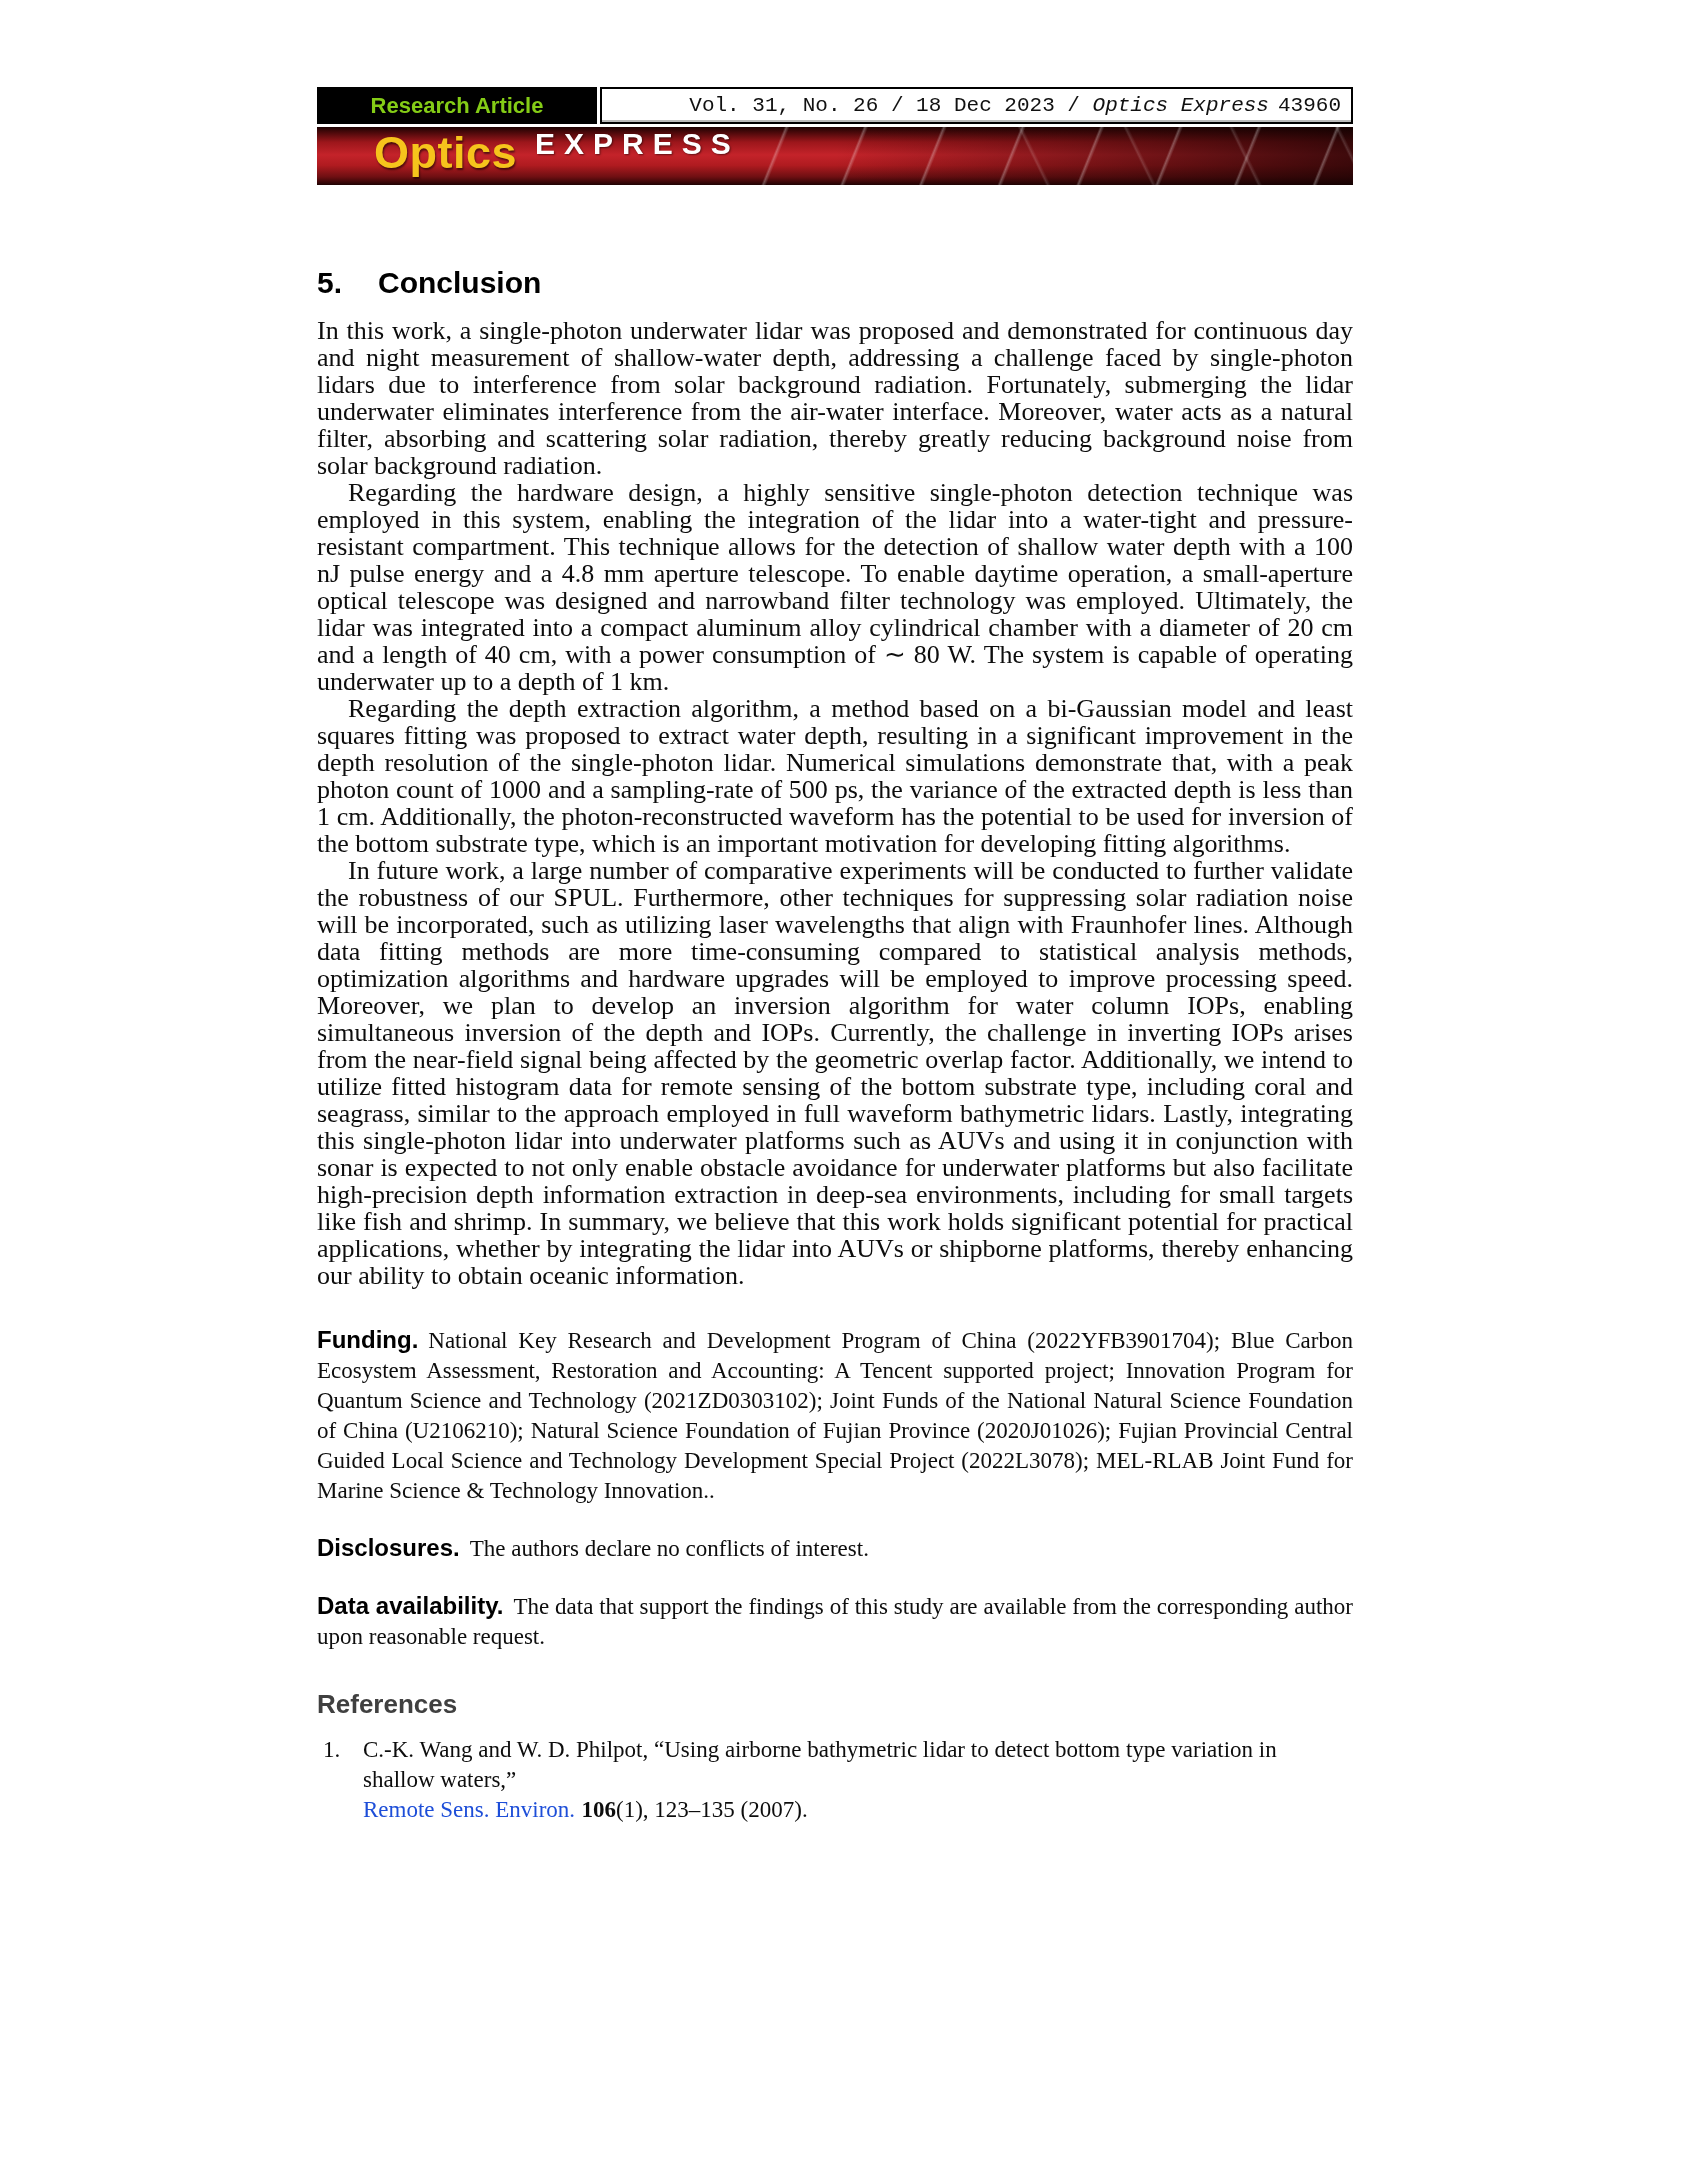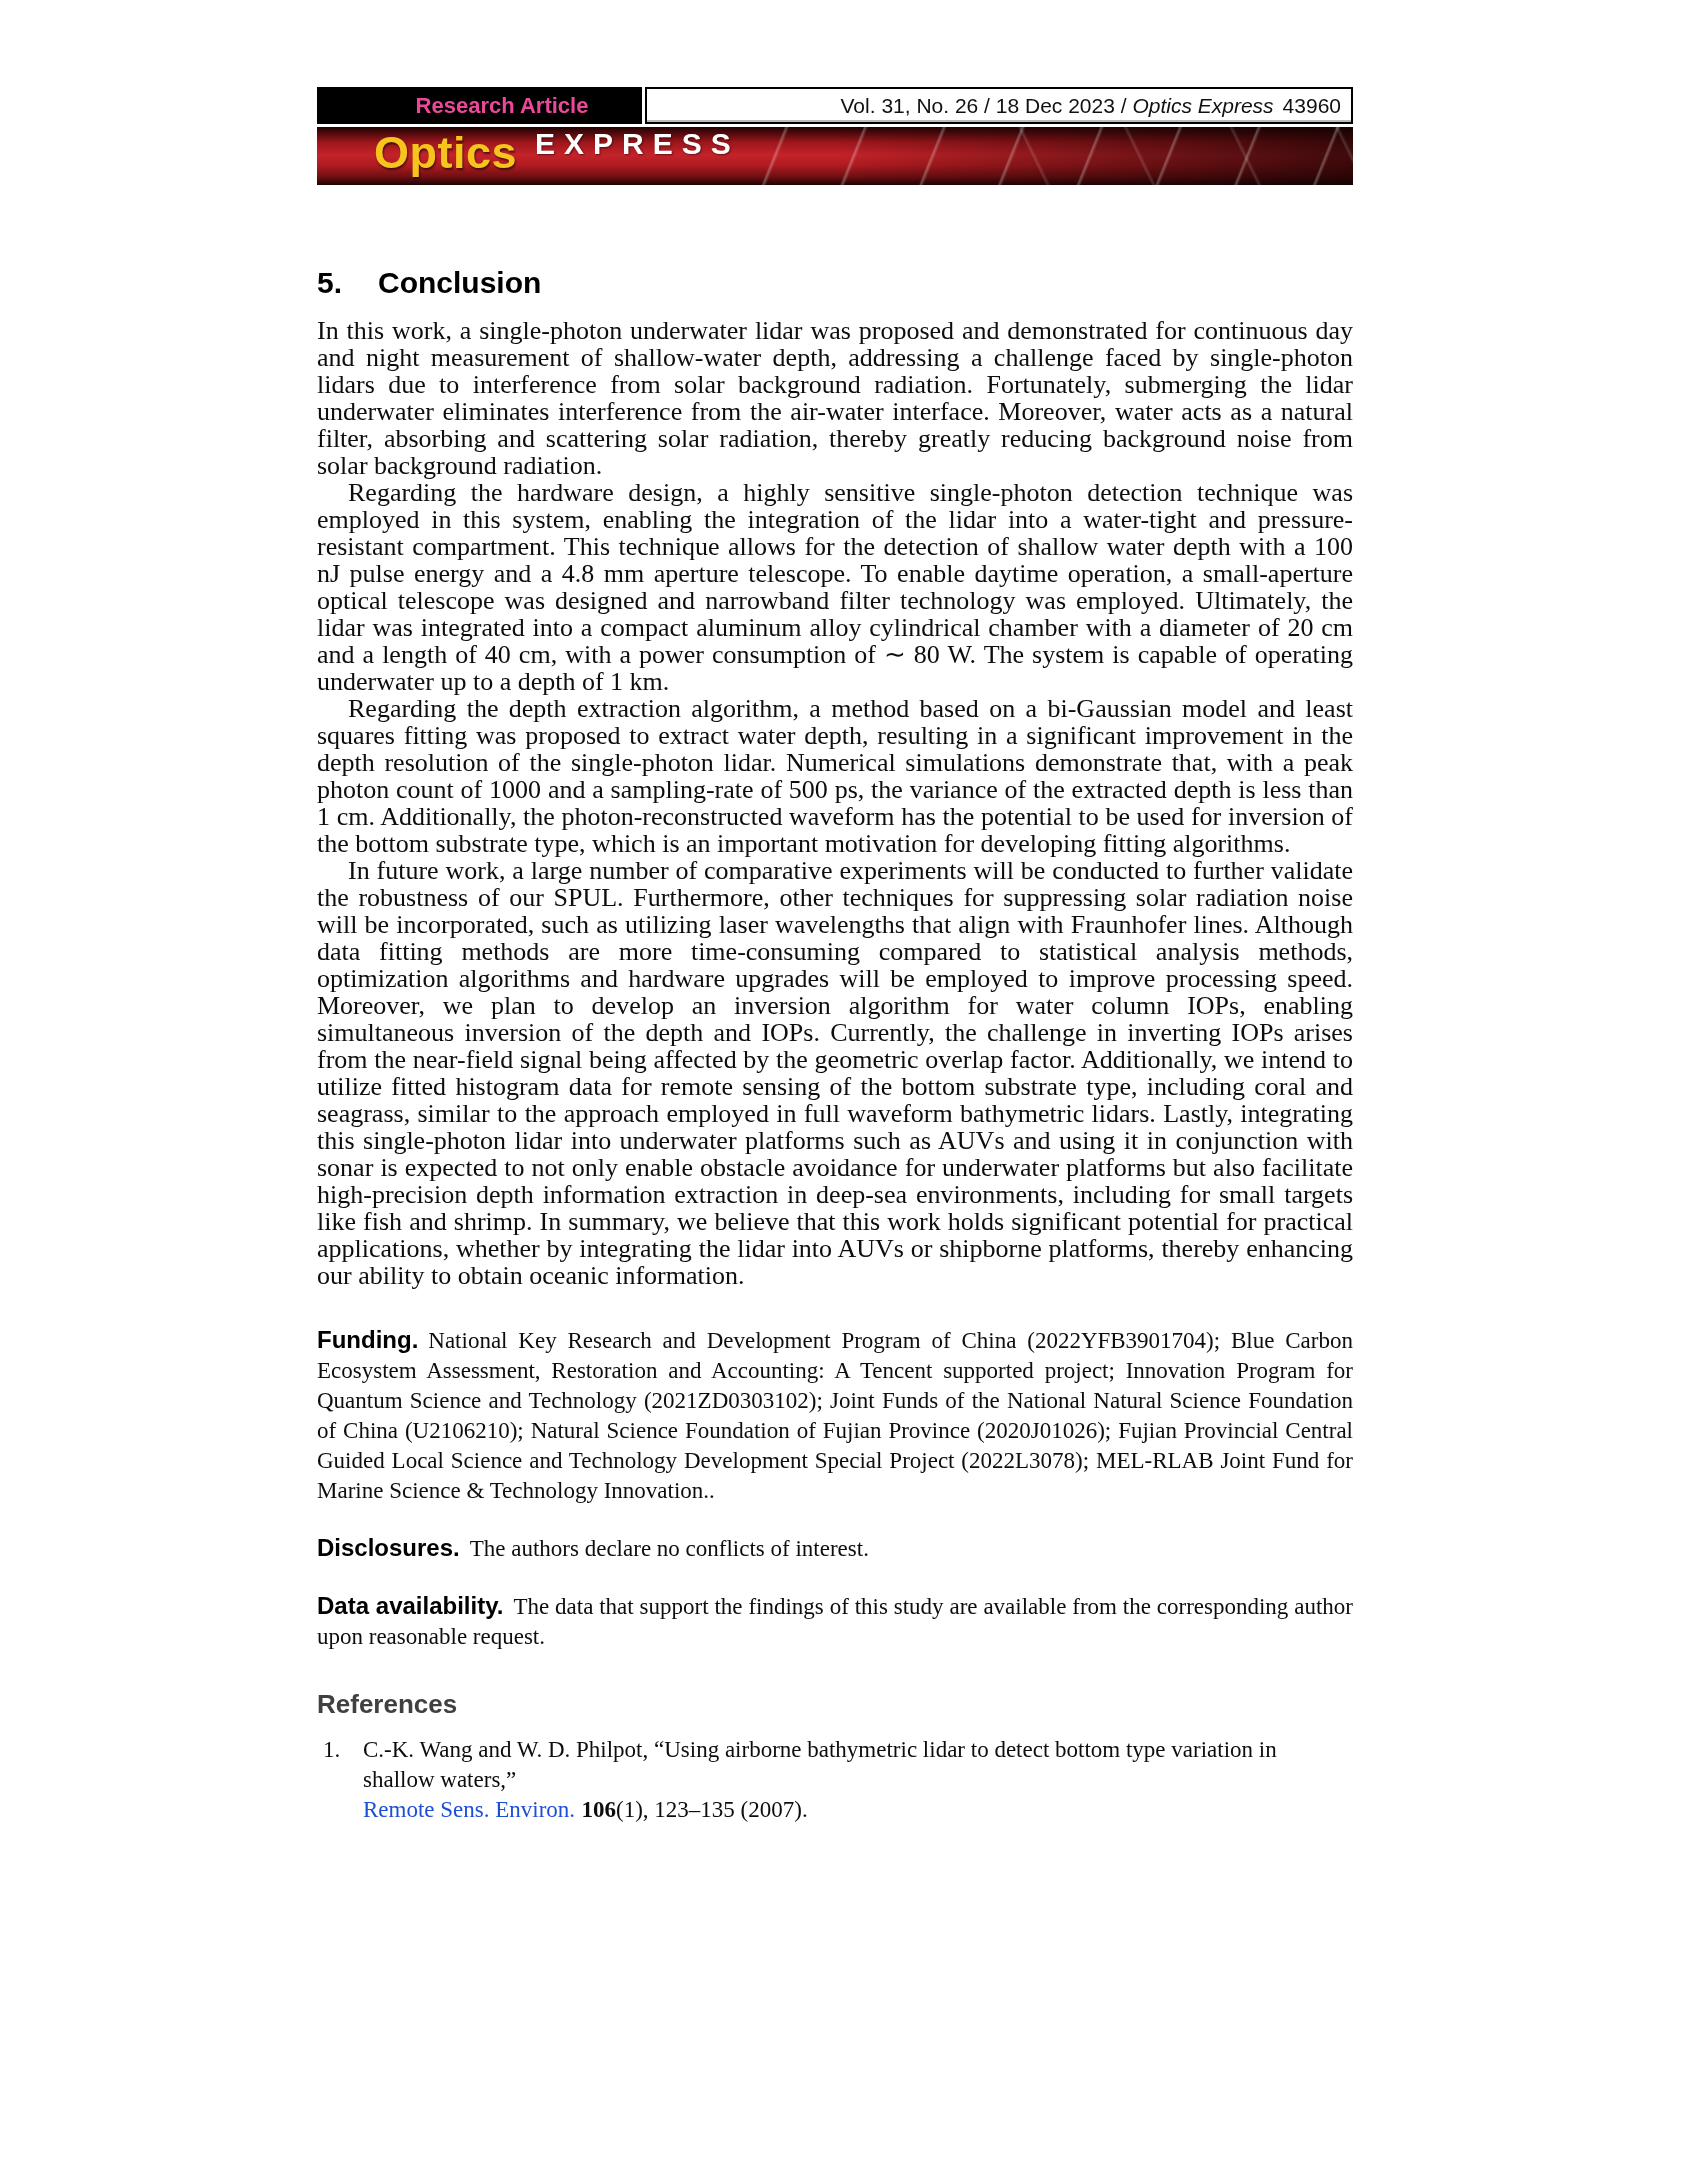--- a/index.html
+++ b/index.html
@@ -2,25 +2,25 @@
 <html><head>
 <meta charset="utf-8">
 <style>
   html,body { margin:0; padding:0; background:#ffffff; }
   body { width:1683px; height:2178px; font-family:"Liberation Serif", serif; color:#0d0d0d; }
   .page { position:relative; width:1683px; height:2178px; background:#fff; overflow:hidden; }
   .content { position:absolute; left:317px; top:87px; width:1036px; }
 
   
   .header-bar { display:flex; height:37px; align-items:stretch; }
-  .badge { background:#000; color:#ec4899; width:280px; display:flex; align-items:center; justify-content:center;
-           font-family:"Liberation Sans", sans-serif; font-weight:bold; font-size:22px;padding-left:45px; }
+  .badge { background:#000; color:#84cc16; width:280px; display:flex; align-items:center; justify-content:center;
+           font-family:"Liberation Sans", sans-serif; font-weight:bold; font-size:22px; }
   .volbox { flex:1; border:2px solid #000; margin-left:3px; background:#fff;
             display:flex; align-items:center; justify-content:flex-end;
-            padding-right:10px; font-family:Liberation Sans, sans-serif; font-size:21px; color:#111;
+            padding-right:10px; font-family:Liberation Mono, monospace; font-size:21px; color:#111;
             box-shadow: inset 0 -2px 0 #bbb; }
   .volbox .jname { font-style:italic; white-space:pre; }
   .volbox .pageno { margin-left:9px; }
 
   
   .banner { position:relative; margin-top:3px; height:58px; overflow:hidden;
             background: linear-gradient(to bottom,
               #1c0202 0%, #3f0708 7%, #9c161b 26%, #c4232a 48%, #b01b20 66%, #6e0f12 86%, #200303 100%); }
   .banner .darkright { position:absolute; inset:0;
             background: linear-gradient(to right, rgba(0,0,0,0) 50%, rgba(30,4,4,0.45) 78%, rgba(18,2,2,0.75) 100%); }

